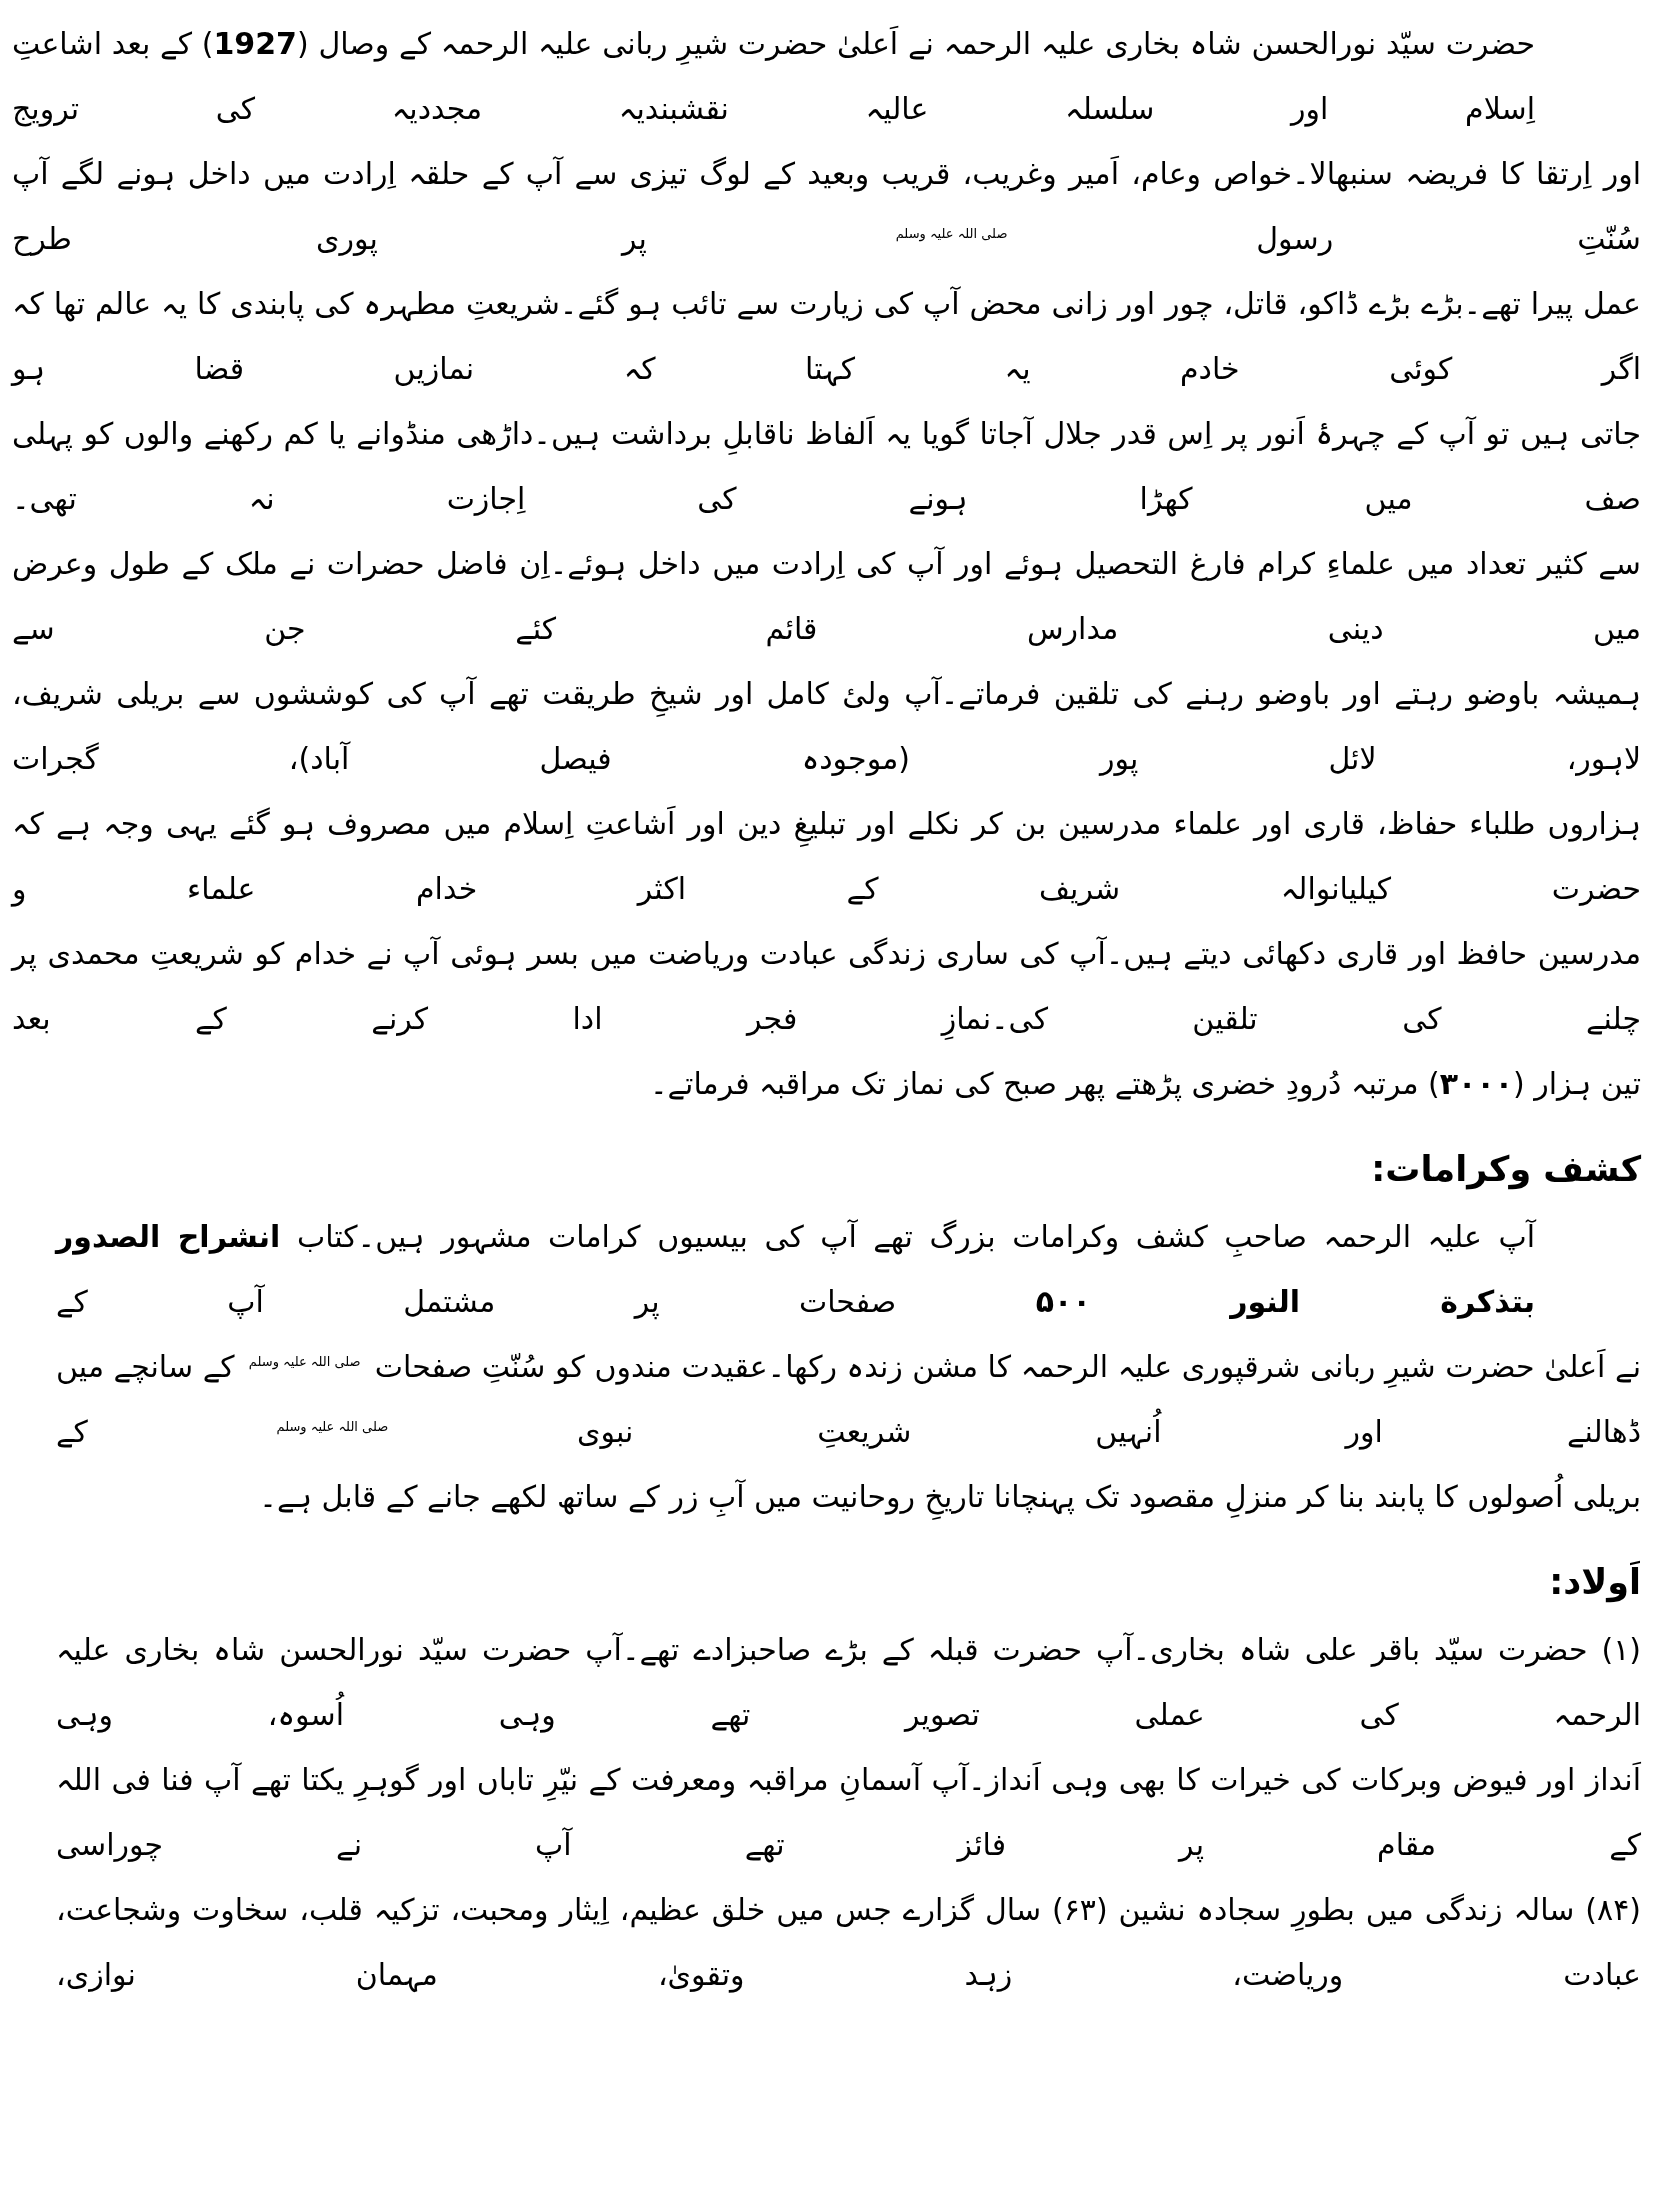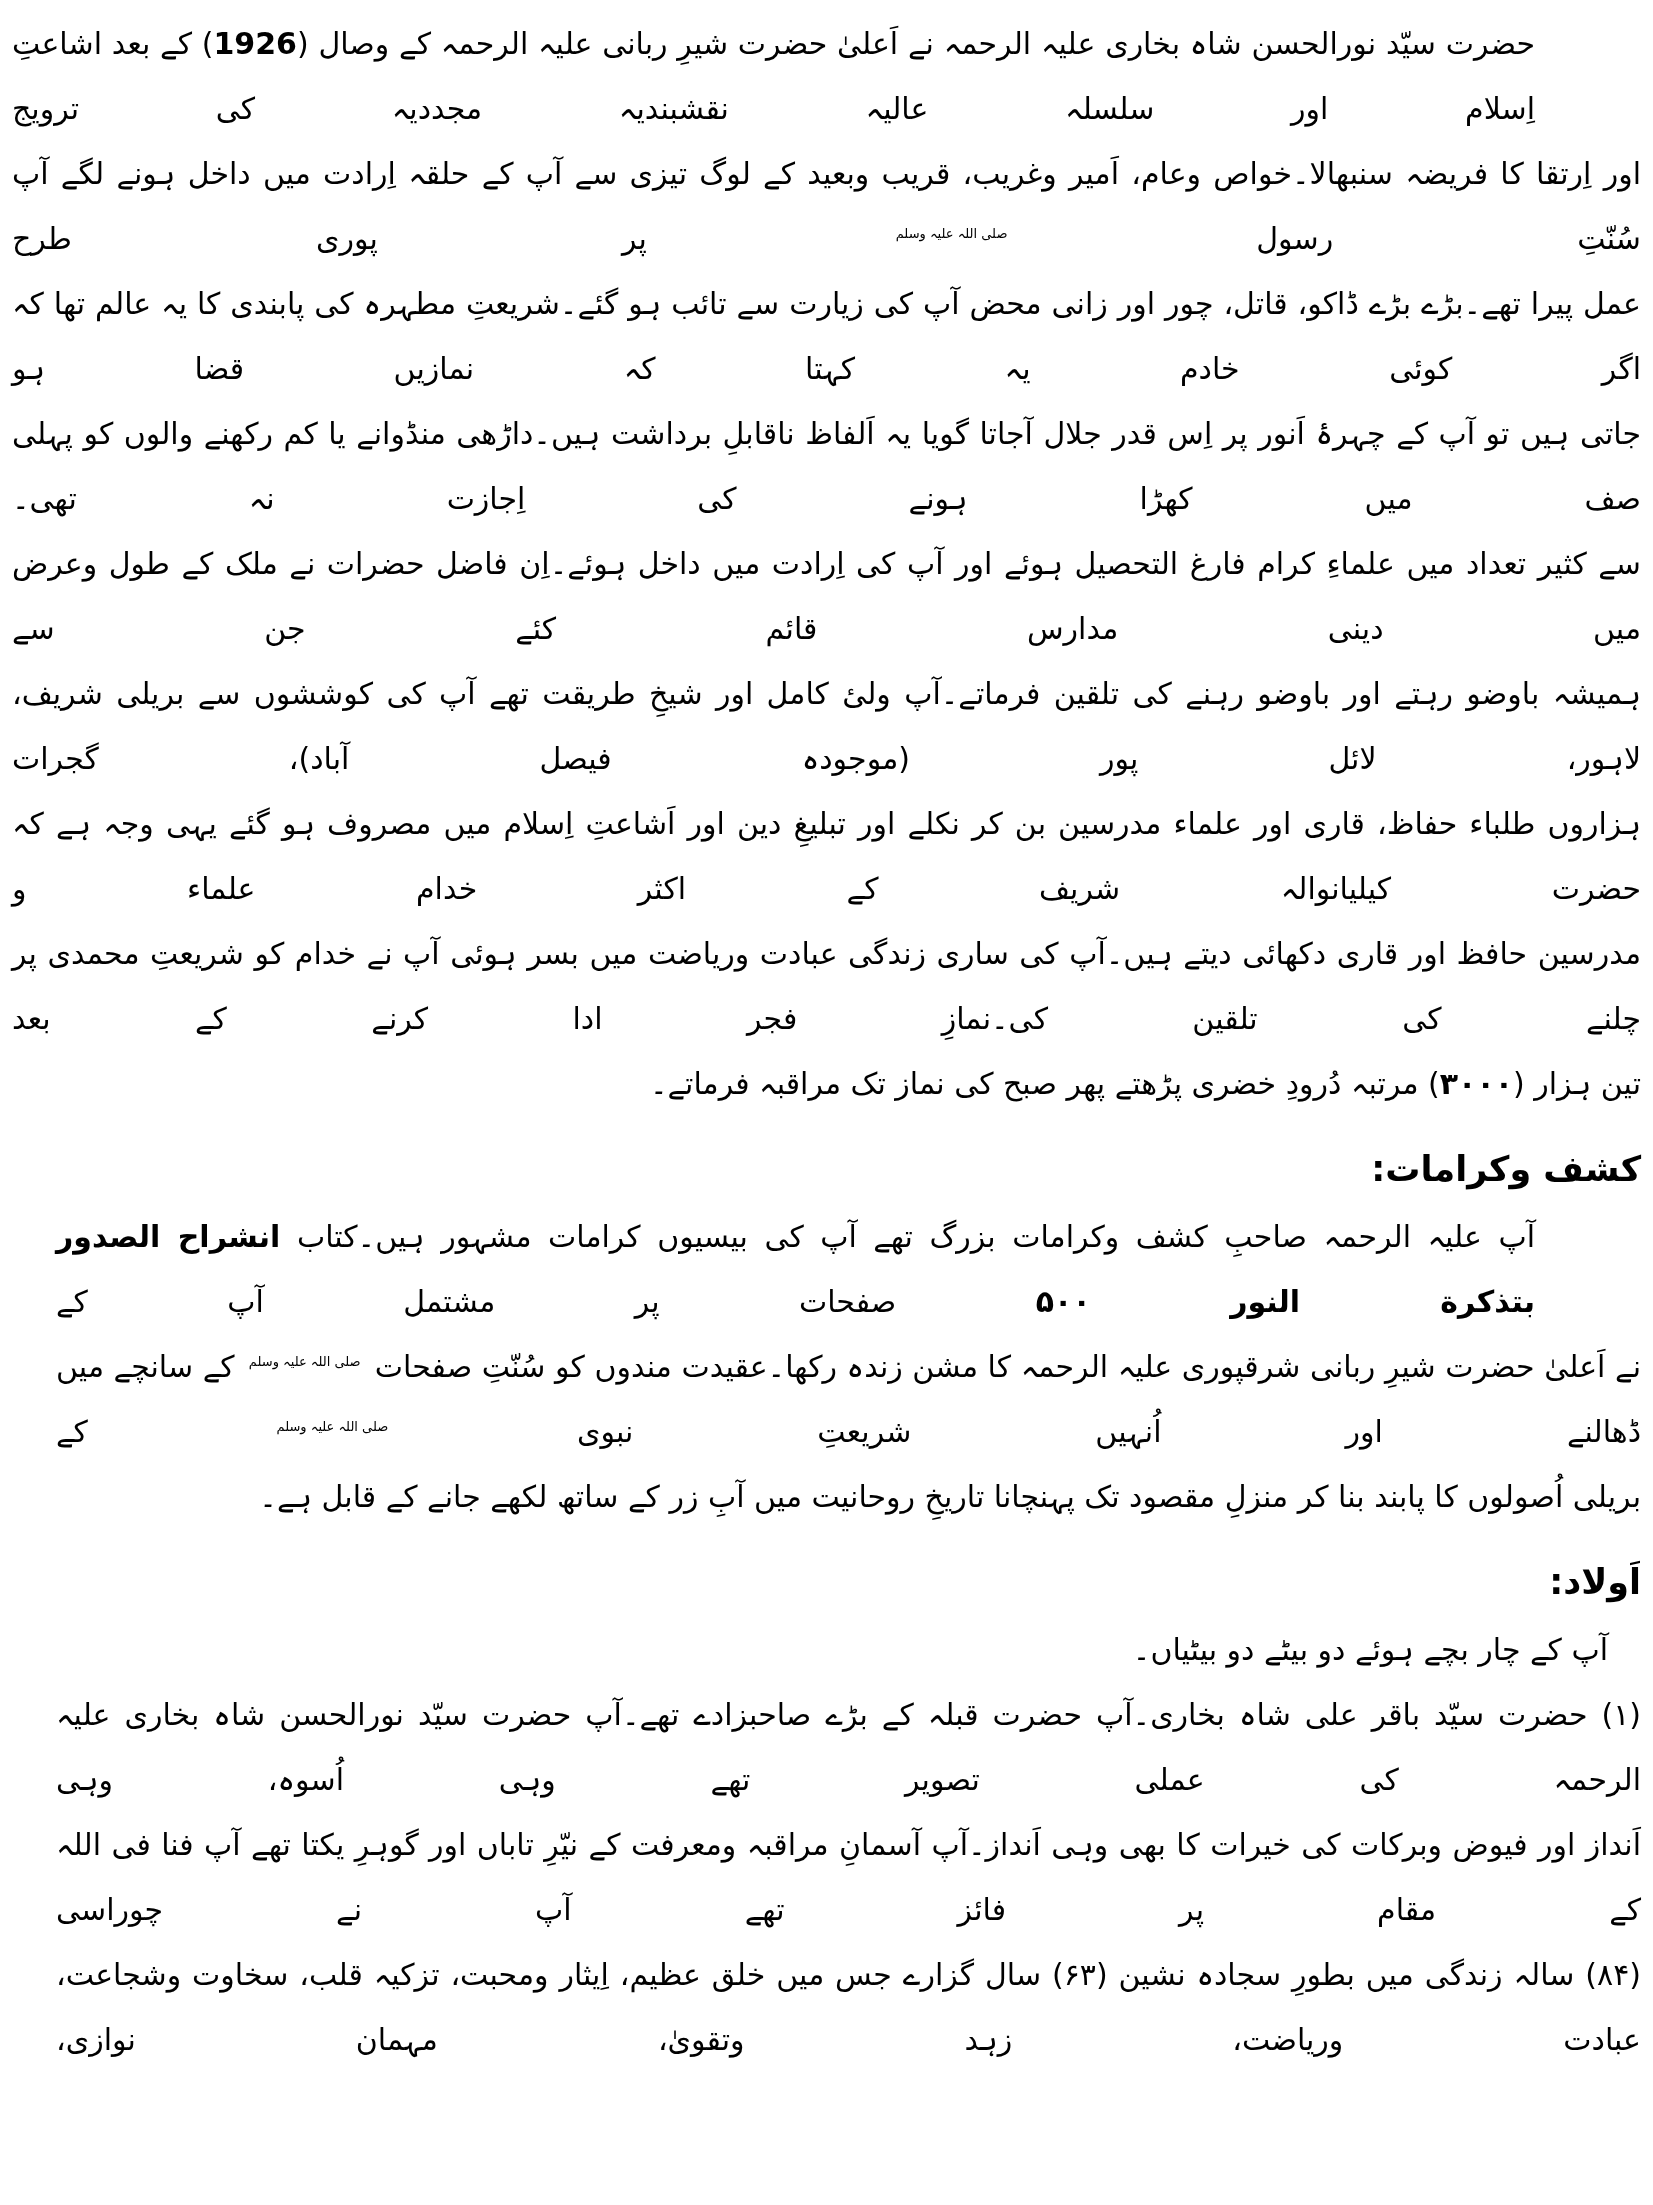--- a/index.html
+++ b/index.html
@@ -41,21 +41,21 @@
     margin:0 4.6px;
     display:inline-block;
   }
 </style>
 </head>
 <body>
 
 <div class="page">
 
   <div>
-      <div class="line first"><span>حضرت سیّد نورالحسن شاہ بخاری علیہ الرحمہ نے اَعلیٰ حضرت شیرِ ربانی علیہ الرحمہ کے وصال (</span><span class="b">1926</span><span>) کے بعد اشاعتِ اِسلام اور سلسلہ عالیہ نقشبندیہ مجددیہ کی ترویج</span></div>
+      <div class="line first"><span>حضرت سیّد نورالحسن شاہ بخاری علیہ الرحمہ نے اَعلیٰ حضرت شیرِ ربانی علیہ الرحمہ کے وصال (</span><span class="b">1927</span><span>) کے بعد اشاعتِ اِسلام اور سلسلہ عالیہ نقشبندیہ مجددیہ کی ترویج</span></div>
       <div class="line full"><span>اور اِرتقا کا فریضہ سنبھالا۔خواص وعام، اَمیر وغریب، قریب وبعید کے لوگ تیزی سے آپ کے حلقہ اِرادت میں داخل ہونے لگے آپ سُنّتِ رسول </span><span class="saw">صلی اللہ علیہ وسلم</span><span> پر پوری طرح</span></div>
       <div class="line full"><span>عمل پیرا تھے۔بڑے بڑے ڈاکو، قاتل، چور اور زانی محض آپ کی زیارت سے تائب ہو گئے۔شریعتِ مطہرہ کی پابندی کا یہ عالم تھا کہ اگر کوئی خادم یہ کہتا کہ نمازیں قضا ہو</span></div>
       <div class="line full"><span>جاتی ہیں تو آپ کے چہرۂ اَنور پر اِس قدر جلال آجاتا گویا یہ اَلفاظ ناقابلِ برداشت ہیں۔داڑھی منڈوانے یا کم رکھنے والوں کو پہلی صف میں کھڑا ہونے کی اِجازت نہ تھی۔</span></div>
       <div class="line full"><span>سے کثیر تعداد میں علماءِ کرام فارغ التحصیل ہوئے اور آپ کی اِرادت میں داخل ہوئے۔اِن فاضل حضرات نے ملک کے طول وعرض میں دینی مدارس قائم کئے جن سے</span></div>
       <div class="line full"><span>ہمیشہ باوضو رہتے اور باوضو رہنے کی تلقین فرماتے۔آپ ولیٔ کامل اور شیخِ طریقت تھے آپ کی کوششوں سے بریلی شریف، لاہور، لائل پور (موجودہ فیصل آباد)، گجرات</span></div>
       <div class="line full"><span>ہزاروں طلباء حفاظ، قاری اور علماء مدرسین بن کر نکلے اور تبلیغِ دین اور اَشاعتِ اِسلام میں مصروف ہو گئے یہی وجہ ہے کہ حضرت کیلیانوالہ شریف کے اکثر خدام علماء و</span></div>
       <div class="line full"><span>مدرسین حافظ اور قاری دکھائی دیتے ہیں۔آپ کی ساری زندگی عبادت وریاضت میں بسر ہوئی آپ نے خدام کو شریعتِ محمدی پر چلنے کی تلقین کی۔نمازِ فجر ادا کرنے کے بعد</span></div>
       <div class="line last"><span>تین ہزار (</span><span class="b">۳۰۰۰</span><span>) مرتبہ دُرودِ خضری پڑھتے پھر صبح کی نماز تک مراقبہ فرماتے۔</span></div>
     </div>
 
@@ -63,21 +63,20 @@
     <div class="heading">کشف وکرامات:</div>
     <div>
         <div class="line first"><span>آپ علیہ الرحمہ صاحبِ کشف وکرامات بزرگ تھے آپ کی بیسیوں کرامات مشہور ہیں۔کتاب </span><span class="b">انشراح الصدور بتذکرة النور</span><span> </span><span class="b">۵۰۰</span><span> صفحات پر مشتمل آپ کے</span></div>
         <div class="line full"><span>نے اَعلیٰ حضرت شیرِ ربانی شرقپوری علیہ الرحمہ کا مشن زندہ رکھا۔عقیدت مندوں کو سُنّتِ صفحات </span><span class="saw">صلی اللہ علیہ وسلم</span><span> کے سانچے میں ڈھالنے اور اُنہیں شریعتِ نبوی </span><span class="saw">صلی اللہ علیہ وسلم</span><span> کے</span></div>
         <div class="line last"><span>بریلی اُصولوں کا پابند بنا کر منزلِ مقصود تک پہنچانا تاریخِ روحانیت میں آبِ زر کے ساتھ لکھے جانے کے قابل ہے۔</span></div>
       </div>
   </div>
 
   <div class="sec">
     <div class="heading">اَولاد:</div>
-    <div class="intro-line">آپ کے چار بچے ہوئے دو بیٹے دو بیٹیاں۔</div>
     <div>
         <div class="line full"><span>(۱) حضرت سیّد باقر علی شاہ بخاری۔آپ حضرت قبلہ کے بڑے صاحبزادے تھے۔آپ حضرت سیّد نورالحسن شاہ بخاری علیہ الرحمہ کی عملی تصویر تھے وہی اُسوہ، وہی</span></div>
         <div class="line full"><span>اَنداز اور فیوض وبرکات کی خیرات کا بھی وہی اَنداز۔آپ آسمانِ مراقبہ ومعرفت کے نیّرِ تاباں اور گوہرِ یکتا تھے آپ فنا فی اللہ کے مقام پر فائز تھے آپ نے چوراسی</span></div>
         <div class="line full"><span>(۸۴) سالہ زندگی میں بطورِ سجادہ نشین (۶۳) سال گزارے جس میں خلق عظیم، اِیثار ومحبت، تزکیہ قلب، سخاوت وشجاعت، عبادت وریاضت، زہد وتقویٰ، مہمان نوازی،</span></div>
       </div>
   </div>
 
 </div>
 
 

